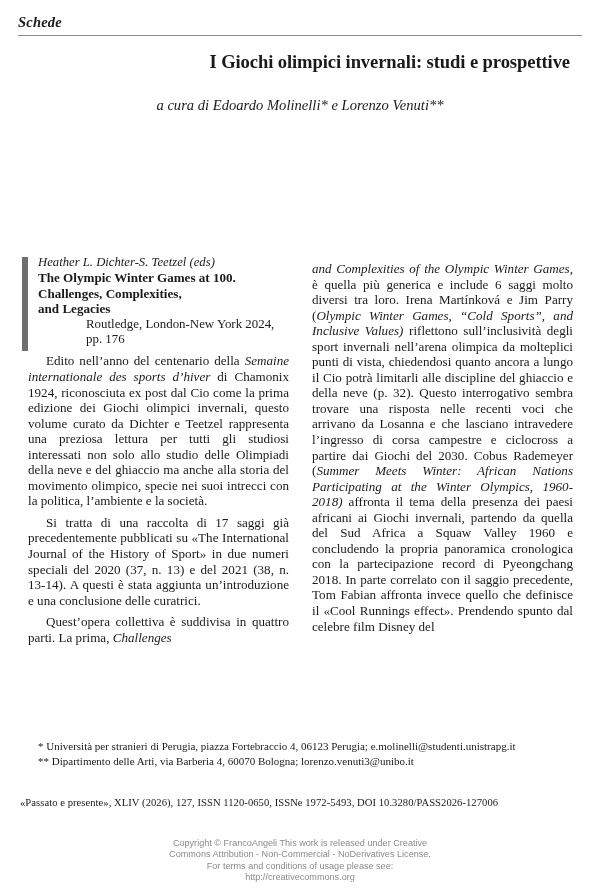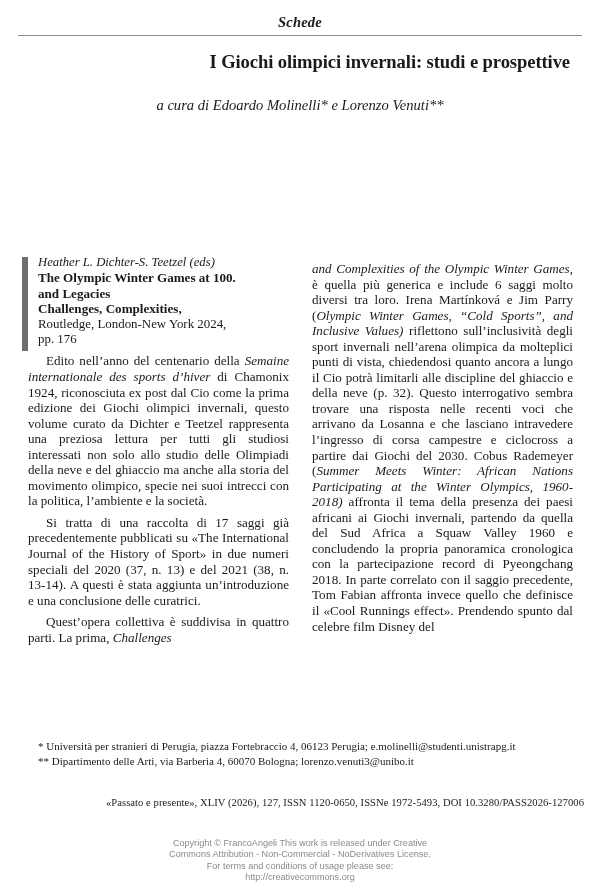--- a/index.html
+++ b/index.html
@@ -20,21 +20,21 @@
     left: 0; top: 0;
     width: 600px;
     height: 890px;
   }
 
   
   .runhead {
     position: absolute;
     left: 18px; top: 14px;
     width: 564px;
-    text-align: center;
+    text-align: left;
     font-style: italic;
     font-weight: bold;
     font-size: 14.5px;
     letter-spacing: 0.2px;
   }
   .runhead-rule {
     position: absolute;
     left: 18px; top: 35px;
     width: 564px;
     height: 0;
@@ -104,20 +104,21 @@
   .ref-title {
     font-weight: bold;
     font-size: 13.1px;
     line-height: 15.4px;
     text-align: left;
   }
   .ref-pub {
     font-size: 12.9px;
     line-height: 15.4px;
     text-align: left;
+    margin-left: 48px;
   }
 
   .col p {
     margin: 6px;
     text-indent: 18px;
   }
   .col p.noind { text-indent: 0; }
   .col i { font-style: italic; }
 
   
@@ -135,21 +136,21 @@
     margin: 0;
     text-indent: 16px;
   }
 
   
   .journal {
     position: absolute;
     left: 20px; top: 797px;
     width: 564px;
     font-size: 10.6px;
-    text-align: right;
+    text-align: left;
     letter-spacing: 0.05px;
   }
 
   
   .copyright {
     position: absolute;
     left: 60px; top: 838px;
     width: 480px;
     text-align: center;
     font-family: "Liberation Sans", "DejaVu Sans", sans-serif;
@@ -171,22 +172,22 @@
   <div class="byline">a cura di Edoardo Molinelli* e Lorenzo Venuti**</div>
 
   <div class="cols">
 
     <div class="col col-left">
 
       <div class="refblock">
         <div class="refbar"></div>
         <div class="ref-authors">Heather L. Dichter-S. Teetzel (eds)</div>
         <div class="ref-title">The Olympic Winter Games at 100.</div>
+        <div class="ref-title">Challenges, Complexities,</div>
         <div class="ref-title">and Legacies</div>
-        <div class="ref-title">Challenges, Complexities,</div>
         <div class="ref-pub">Routledge, London-New York 2024,</div>
         <div class="ref-pub">pp. 176</div>
       </div>
 
       <p><span>Edito nell’anno del centenario della </span><i>Semaine internationale des sports d’hiver</i><span> di Chamonix 1924, riconosciuta ex post dal Cio come la prima edizione dei Giochi olimpici invernali, questo volume curato da Dichter e Teetzel rappresenta una preziosa lettura per tutti gli studiosi interessati non solo allo studio delle Olimpiadi della neve e del ghiaccio ma anche alla storia del movimento olimpico, specie nei suoi intrecci con la politica, l’ambiente e la società.</span></p>
 
       <p>Si tratta di una raccolta di 17 saggi già precedentemente pubblicati su «The International Journal of the History of Sport» in due numeri speciali del 2020 (37, n. 13) e del 2021 (38, n. 13-14). A questi è stata aggiunta un’introduzione e una conclusione delle curatrici.</p>
 
       <p><span>Quest’opera collettiva è suddivisa in quattro parti. La prima, </span><i>Challenges</i></p>
     </div>

